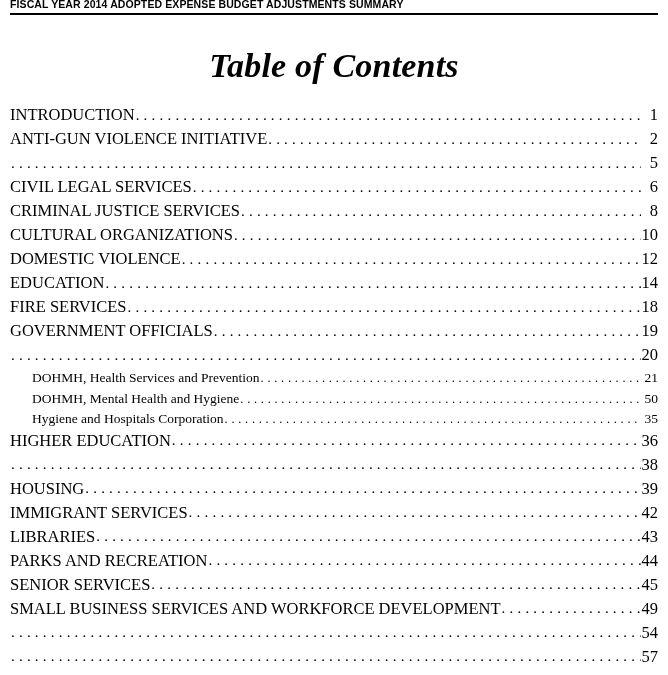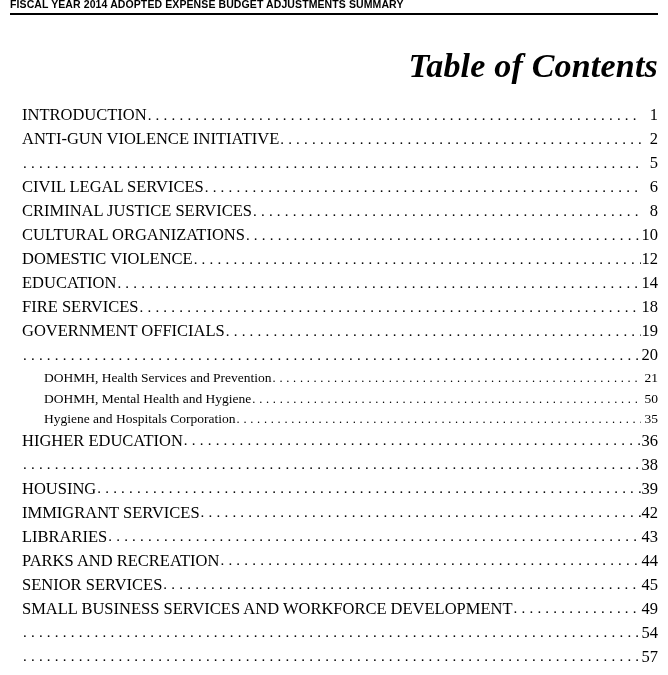--- a/index.html
+++ b/index.html
@@ -32,42 +32,41 @@
     white-space: nowrap;
     overflow: hidden;
     text-transform: uppercase;
   }
   .header-rule {
     border-top: 2px solid #000;
     margin-top: 3px;
     margin-bottom: 0;
   }
   .toc-title {
-    text-align: right;
+    text-align: center;
     font-family: "Liberation Serif", serif;
     font-weight: bold;
     font-style: italic;
     font-size: 34px;
     margin-top: 32px;
     margin-bottom: 22px;
     letter-spacing: 0.2px;
   }
   .toc-list {
     margin: 0;
     padding: 0;
     list-style: none;
   }
   .toc-entry {
     display: flex;
     align-items: flex-end;
     font-size: 16.5px;
     line-height: 1.0;
     margin-bottom: 7.5px;
     white-space: nowrap;
-    margin-left: 12px;
   }
   .toc-entry.sub {
     font-size: 13.5px;
     padding-left: 22px;
     margin-bottom: 7px;
   }
   .toc-label {
     flex: 0 0 auto;
   }
   .toc-dots {

